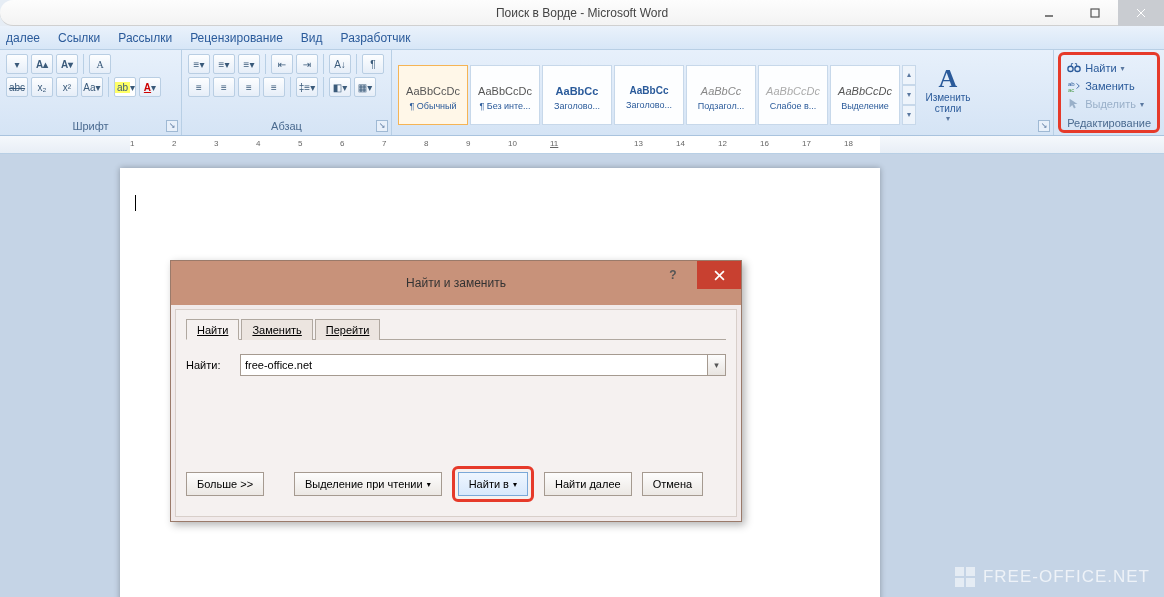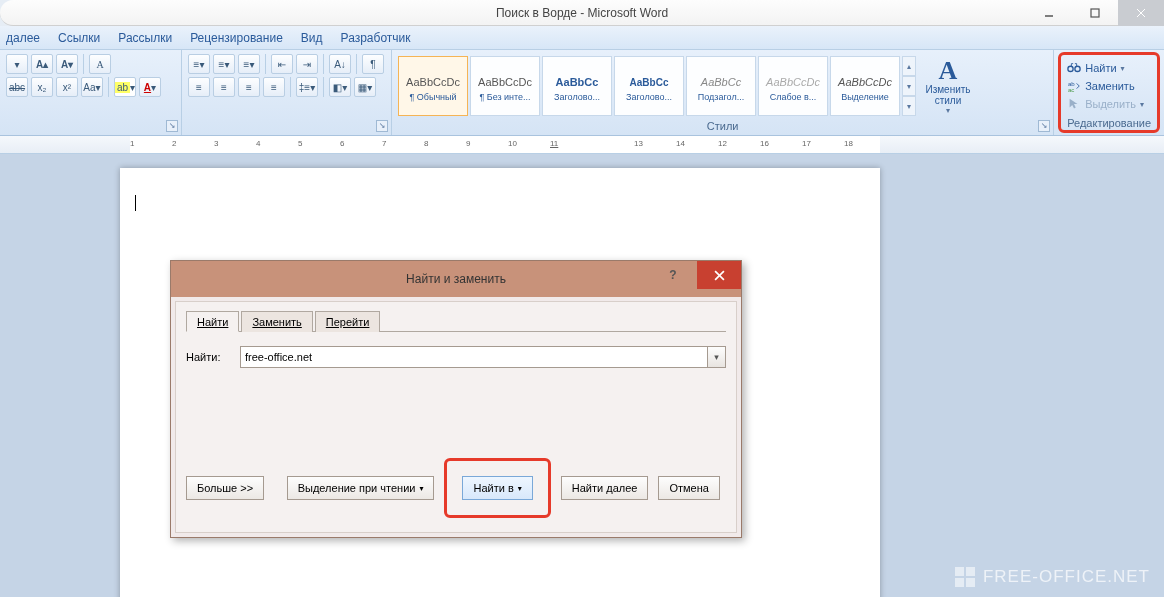--- a/index.html
+++ b/index.html
@@ -58,39 +58,39 @@
   .ruler-page { position:absolute; top:0; bottom:0; background:#fff;}
   .ruler-num { position:absolute; top:3px; }
 
   
   .docarea { position:absolute; left:0; right:0; top:154px; bottom:0; background:#c5d4e6; overflow:hidden;}
   .page { position:absolute; left:120px; top:14px; width:760px; height:900px; background:#fff; box-shadow:0 0 6px rgba(0,0,0,.3);}
   .cursor { position:absolute; left:135px; top:195px; width:1px; height:16px; background:#000;}
 
   
   .dialog { position:absolute; left:170px; top:260px; width:572px; background:#f1eaea; border:1px solid #9a7a6a; box-shadow:3px 3px 8px rgba(0,0,0,.3); font-size:12px;}
-  .dlg-title { height:36px; background:#c8927a; display:flex; align-items:center; justify-content:center; position:relative; color:#333;}
+  .dlg-title { height:44px; background:#c8927a; display:flex; align-items:center; justify-content:center; position:relative; color:#333;}
   .dlg-title .t { font-size:12px; }
   .dlg-title .help { position:absolute; right:48px; top:0; width:40px; height:28px; display:flex; align-items:center; justify-content:center; color:#555; font-weight:bold;}
   .dlg-title .close { position:absolute; right:0; top:0; width:44px; height:28px; background:#c84030; display:flex; align-items:center; justify-content:center;}
   .dlg-title .close svg line{stroke:#fff; stroke-width:1.5;}
   .dlg-body { background:#f5f1f0; padding:8px 10px 14px 10px; border:1px solid #d8cfca; margin:4px;}
   .tabs { display:flex; border-bottom:1px solid #b0a8a0; margin-bottom:14px;}
   .tab { padding:4px 10px 3px 10px; border:1px solid #b0a8a0; border-bottom:none; margin-right:2px; background:#ece5e0; position:relative; top:1px; font-size:11px;}
   .tab.active { background:#f5f1f0; border-bottom:1px solid #f5f1f0;}
   .tab u{text-decoration:underline;}
   .form-row { display:flex; align-items:center; gap:10px; margin-bottom:90px;}
   .form-row label { font-size:11px; width:44px;}
   .form-row .combo { flex:1; display:flex;}
   .form-row input { flex:1; height:22px; border:1px solid #a59a90; padding:0 4px; font-size:11px; background:#fff;}
   .form-row .ddbtn { width:18px; height:22px; border:1px solid #a59a90; border-left:none; background:linear-gradient(#fdfdfd,#e8e4e0); display:flex; align-items:center; justify-content:center; font-size:9px; color:#555;}
   .dlg-buttons { display:flex; align-items:center; gap:10px;}
   .dlg-btn { height:24px; padding:0 10px; border:1px solid #a59a90; background:linear-gradient(#fdfdfd,#ece8e4); font-size:11px; display:flex; align-items:center; gap:4px; white-space:nowrap;}
   .dlg-btn .dd{font-size:8px;}
-  .highlight-btn { border:3px solid #e63a2a; border-radius:6px; padding:15px;}
+  .highlight-btn { border:3px solid #e63a2a; border-radius:6px; padding:3px;}
 
   
   .watermark { position:absolute; right:14px; bottom:10px; color:rgba(255,255,255,.7); font-size:17px; letter-spacing:1px; display:flex; align-items:center; gap:8px;}
   .watermark .winlogo { width:20px; height:20px; display:grid; grid-template-columns:1fr 1fr; grid-template-rows:1fr 1fr; gap:2px;}
   .watermark .winlogo div{ background:rgba(255,255,255,.55);}
 </style>
 </head>
 <body>
 
 <div class="titlebar">
@@ -142,20 +142,21 @@
             <span style="text-decoration:line-through;">abc</span>
           </div>
         <div class="rb sq">x₂</div>
         <div class="rb sq">x²</div>
         <div class="rb sq">Aa▾</div>
         <div class="sep"></div>
         <div class="rb sq" style="background:#fff;"><span style="background:#ffff66;padding:0 2px;">ab</span>▾</div>
         <div class="rb sq"><span style="color:#c00;font-weight:bold;text-decoration:underline;">A</span>▾</div>
       </div>
     </div>
+    <div class="group-label">Шрифт</div>
     <div class="dialog-launcher">↘</div>
   </div>
 
   <div class="group" style="width:210px;">
     <div class="group-body">
       <div class="btnrow">
         <div class="rb sq">≡▾</div>
         <div class="rb sq">≡▾</div>
         <div class="rb sq">≡▾</div>
         <div class="sep"></div>
@@ -171,20 +172,21 @@
         <div class="rb sq">≡</div>
         <div class="rb sq">≡</div>
         <div class="rb sq">≡</div>
         <div class="sep"></div>
         <div class="rb sq">‡≡▾</div>
         <div class="sep"></div>
         <div class="rb sq">◧▾</div>
         <div class="rb sq">▦▾</div>
       </div>
     </div>
+    <div class="group-label">Абзац</div>
     <div class="dialog-launcher">↘</div>
   </div>
 
   <div class="group styles-group">
     <div class="group-body" style="flex-direction:row; align-items:center; gap:4px;">
       <div class="styles-gallery">
         <div class="style-item normal">
             <div class="preview">AaBbCcDc</div>
             <div class="name">¶ Обычный</div>
           </div>
@@ -217,21 +219,20 @@
             <div>▾</div>
             <div>▾</div>
           </div>
       </div>
       <div class="change-styles">
         <div class="big-a">A</div>
         <div class="lbl">Изменить стили</div>
         <div style="font-size:8px;color:#5a78a0;">▾</div>
       </div>
     </div>
-    <div class="group-label">Стили</div>
     <div class="dialog-launcher">↘</div>
   </div>
 
   <div class="editing-group">
     <div class="opt">
       <svg viewBox="0 0 16 16">
           <circle cx="4" cy="9" r="3" fill="none" stroke="#2a5a9a" stroke-width="1.5"></circle>
           <circle cx="12" cy="9" r="3" fill="none" stroke="#2a5a9a" stroke-width="1.5"></circle>
           <path d="M5 6 L5 3 L7 3 M11 6 L11 3 L9 3" stroke="#2a5a9a" fill="none"></path>
         </svg>

